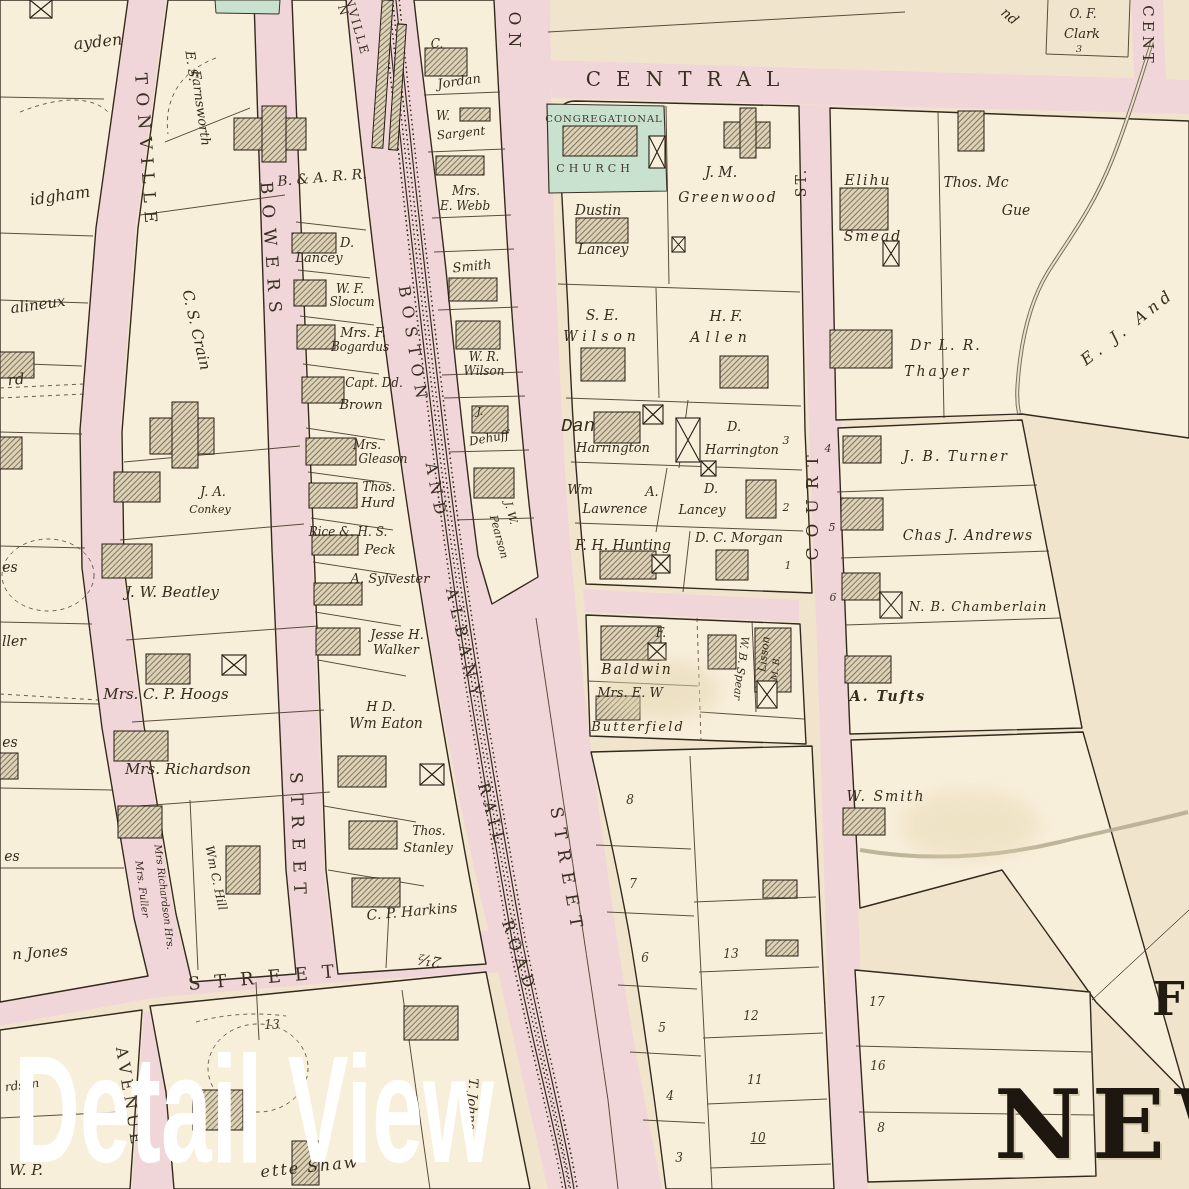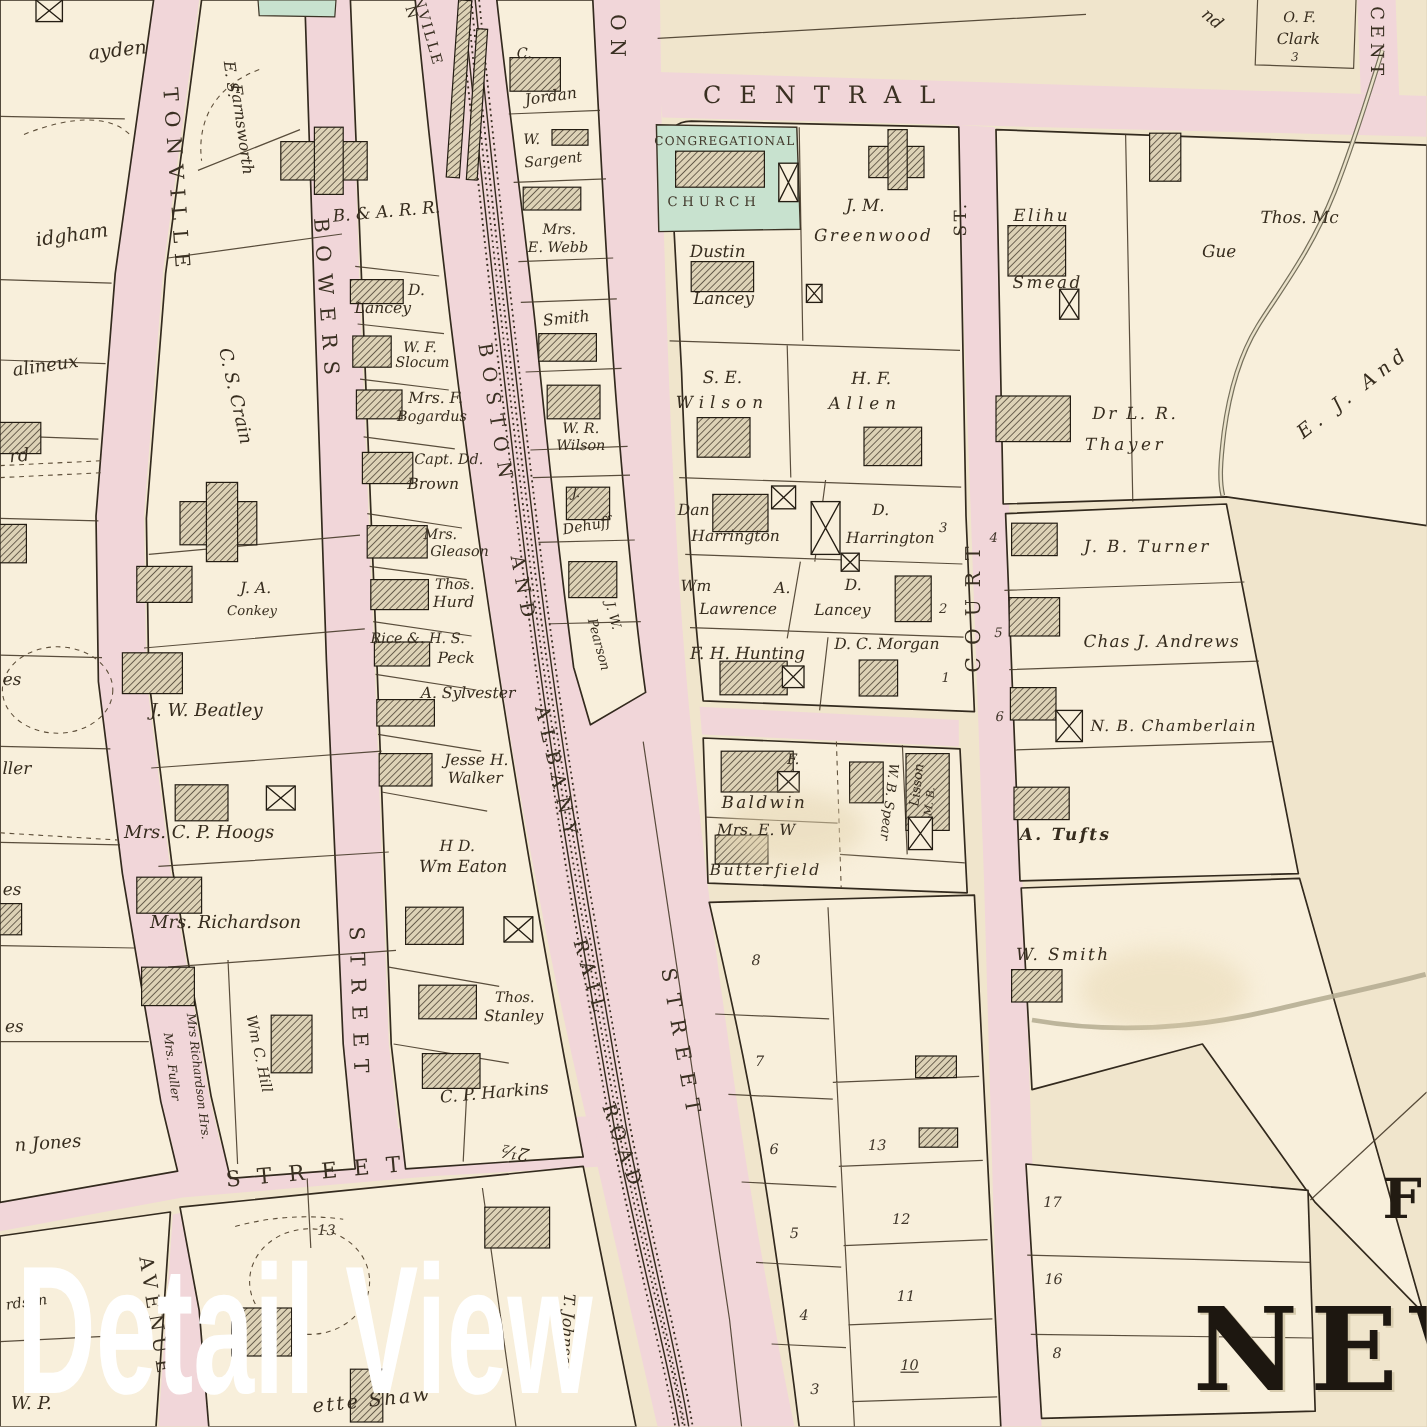--- a/index.html
+++ b/index.html
@@ -304,37 +304,37 @@
       <div class="lbl sc" style="left: 604px; top: 119px; font-size: 10px; letter-spacing: 1px; transform: translate(-50%, -50%);">CONGREGATIONAL</div>
       <div class="lbl sc" style="left: 595px; top: 168px; font-size: 11px; letter-spacing: 4px; transform: translate(-50%, -50%);">CHURCH</div>
       <div class="lbl" style="left: 721px; top: 172px; font-size: 14px; transform: translate(-50%, -50%);">J. M.</div>
       <div class="lbl" style="left: 728px; top: 197px; font-size: 14px; letter-spacing: 2px; transform: translate(-50%, -50%);">Greenwood</div>
       <div class="lbl" style="left: 598px; top: 210px; font-size: 14px; transform: translate(-50%, -50%); text-align: right;">Dustin</div>
       <div class="lbl" style="left: 603px; top: 249px; font-size: 14px; transform: translate(-50%, -50%);">Lancey</div>
       <div class="lbl" style="left: 602px; top: 315px; font-size: 14px; transform: translate(-50%, -50%);">S. E.</div>
       <div class="lbl" style="left: 602px; top: 336px; font-size: 14px; letter-spacing: 5px; transform: translate(-50%, -50%);">Wilson</div>
       <div class="lbl" style="left: 726px; top: 316px; font-size: 14px; transform: translate(-50%, -50%);">H. F.</div>
       <div class="lbl" style="left: 721px; top: 337px; font-size: 14px; letter-spacing: 5px; transform: translate(-50%, -50%);">Allen</div>
-      <div class="lbl" style="left: 578px; top: 426px; font-size: 13px; transform: translate(-50%, -50%);">Dan</div>
+      <div class="lbl" style="left: 578px; top: 426px; font-size: 19px; transform: translate(-50%, -50%); font-family: Liberation Mono, monospace;">Dan</div>
       <div class="lbl" style="left: 613px; top: 447px; font-size: 13px; transform: translate(-50%, -50%);">Harrington</div>
       <div class="lbl" style="left: 734px; top: 426px; font-size: 13px; transform: translate(-50%, -50%);">D.</div>
       <div class="lbl" style="left: 742px; top: 449px; font-size: 13px; transform: translate(-50%, -50%);">Harrington</div>
       <div class="lbl lot" style="left: 786px; top: 440px; font-size: 11px; transform: translate(-50%, -50%);">3</div>
       <div class="lbl" style="left: 580px; top: 489px; font-size: 13px; transform: translate(-50%, -50%);">Wm</div>
       <div class="lbl" style="left: 615px; top: 508px; font-size: 13px; transform: translate(-50%, -50%);">Lawrence</div>
       <div class="lbl" style="left: 652px; top: 491px; font-size: 13px; transform: translate(-50%, -50%);">A.</div>
       <div class="lbl" style="left: 702px; top: 509px; font-size: 13px; transform: translate(-50%, -50%);">Lancey</div>
       <div class="lbl" style="left: 711px; top: 488px; font-size: 13px; transform: translate(-50%, -50%);">D.</div>
       <div class="lbl lot" style="left: 786px; top: 507px; font-size: 11px; transform: translate(-50%, -50%);">2</div>
       <div class="lbl" style="left: 623px; top: 545px; font-size: 14px; transform: translate(-50%, -50%);">F. H. Hunting</div>
       <div class="lbl" style="left: 739px; top: 537px; font-size: 13px; transform: translate(-50%, -50%);">D. C. Morgan</div>
       <div class="lbl lot" style="left: 788px; top: 565px; font-size: 11px; transform: translate(-50%, -50%);">1</div>
       <div class="lbl" style="left: 868px; top: 180px; font-size: 14px; letter-spacing: 2px; transform: translate(-50%, -50%);">Elihu</div>
       <div class="lbl" style="left: 873px; top: 236px; font-size: 14px; letter-spacing: 2px; transform: translate(-50%, -50%);">Smead</div>
-      <div class="lbl" style="left: 1083px; top: 182px; font-size: 14px; transform: translate(-50%, -50%);">Thos. Mc</div>
+      <div class="lbl" style="left: 976px; top: 182px; font-size: 14px; transform: translate(-50%, -50%);">Thos. Mc</div>
       <div class="lbl" style="left: 1016px; top: 210px; font-size: 14px; transform: translate(-50%, -50%);">Gue</div>
       <div class="lbl" style="left: 1083px; top: 14px; font-size: 12px; transform: translate(-50%, -50%);">O. F.</div>
       <div class="lbl" style="left: 1082px; top: 33px; font-size: 13px; transform: translate(-50%, -50%);">Clark</div>
       <div class="lbl lot" style="left: 1079px; top: 49px; font-size: 10px; transform: translate(-50%, -50%);">3</div>
       <div class="lbl" style="left: 1010px; top: 16px; font-size: 14px; transform: translate(-50%, -50%) rotate(40deg);">nd</div>
       <div class="lbl" style="left: 946px; top: 345px; font-size: 14px; letter-spacing: 2px; transform: translate(-50%, -50%);">Dr L. R.</div>
       <div class="lbl" style="left: 938px; top: 371px; font-size: 14px; letter-spacing: 3px; transform: translate(-50%, -50%);">Thayer</div>
       <div class="lbl" style="left: 1128px; top: 327px; font-size: 16px; letter-spacing: 5px; transform: translate(-50%, -50%) rotate(-38deg);">E. J. And</div>
       <div class="lbl" style="left: 956px; top: 456px; font-size: 14px; letter-spacing: 2px; transform: translate(-50%, -50%); text-align: right;">J. B. Turner</div>
       <div class="lbl lot" style="left: 828px; top: 448px; font-size: 11px; transform: translate(-50%, -50%);">4</div>

